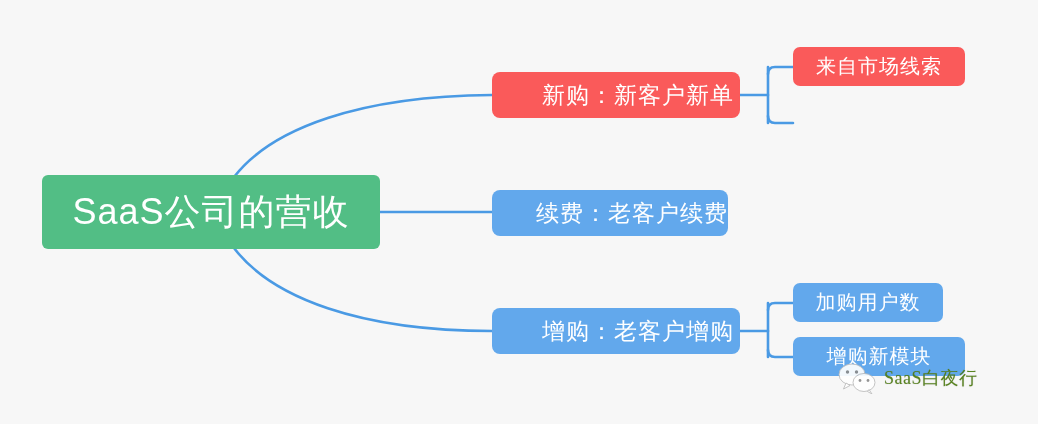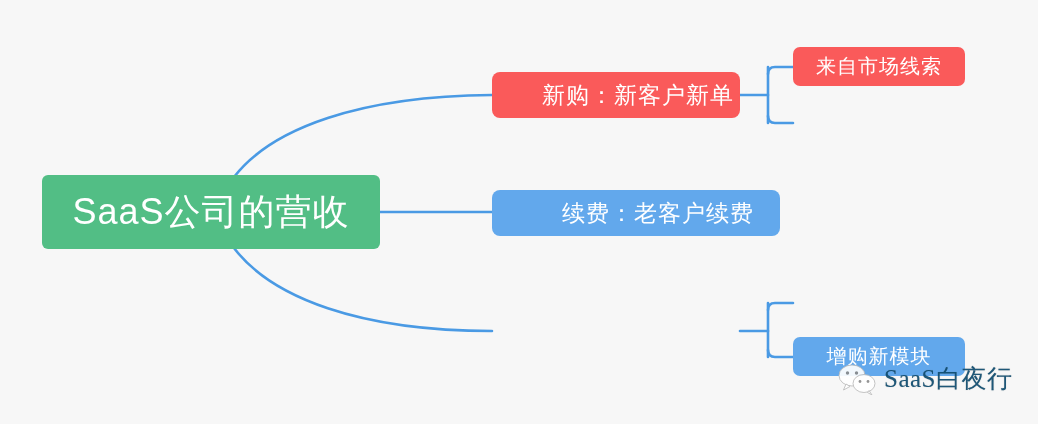--- a/index.html
+++ b/index.html
@@ -58,42 +58,42 @@
   .node.leaf {
     height: 39px;
     border-radius: 7px;
     font-size: 20px;
   }
   .node.leaf.red { background: #fa5a5a; }
   .node.leaf.blue { background: #62a8ec; }
 
   
   #branch-new     { left: 492px; top: 72px;  width: 248px; }
-  #branch-renew   { left: 492px; top: 190px; width: 288px; }
+  #branch-renew   { left: 492px; top: 190px; width: 236px; }
   #branch-upsell  { left: 492px; top: 308px; width: 248px; }
 
   
   #leaf-market    { left: 793px; top: 47px;  width: 172px; }
   #leaf-sales     { left: 793px; top: 104px; width: 196px; }
   #leaf-users     { left: 793px; top: 283px; width: 150px; }
   #leaf-modules   { left: 793px; top: 337px; width: 172px; }
 
   #watermark {
     position: absolute;
     left: 838px;
     top: 362px;
     display: flex;
     align-items: center;
     gap: 8px;
     opacity: 0.92;
   }
   #watermark .wm-label {
     font-family: "Liberation Serif", "DejaVu Serif", serif;
-    font-size: 25px;
-    color: #0c4a6e;
+    font-size: 18px;
+    color: #4d7c0f;
     text-shadow: 0 0 1px rgba(120,120,120,0.55);
     letter-spacing: 0.5px;
   }
   .wechat-icon { display: block; }
 </style>
 </head>
 <body>
 
 <div id="canvas">
 
@@ -117,24 +117,26 @@
       <path d="M 768 350 Q 768 357, 775 357 L 793 357"></path>
     </g>
   </svg>
 
   <div class="node root" id="node-root">SaaS公司的营收</div>
 
   <div class="node branch red" id="branch-new">新购：新客户新单</div>
 
   <div class="node branch blue" id="branch-renew">续费：老客户续费</div>
 
+  <div class="node branch blue" id="branch-upsell">增购：老客户增购</div>
 
   <div class="node leaf red" id="leaf-market">来自市场线索</div>
 
 
+  <div class="node leaf blue" id="leaf-users">加购用户数</div>
 
   <div class="node leaf blue" id="leaf-modules">增购新模块</div>
 
   <div id="watermark">
     <svg class="wechat-icon" width="38" height="32" viewBox="0 0 38 32" xmlns="http://www.w3.org/2000/svg">
       <g fill="#ffffff" stroke="#b9b9b9" stroke-width="0.9">
         <ellipse cx="14" cy="12.5" rx="13" ry="10.5"></ellipse>
         <path d="M 8 21 L 5.5 27 L 12 23.5 Z"></path>
         <ellipse cx="26" cy="20.5" rx="11" ry="9"></ellipse>
         <path d="M 31 27.5 L 34 32 L 29.5 29.5 Z"></path>

